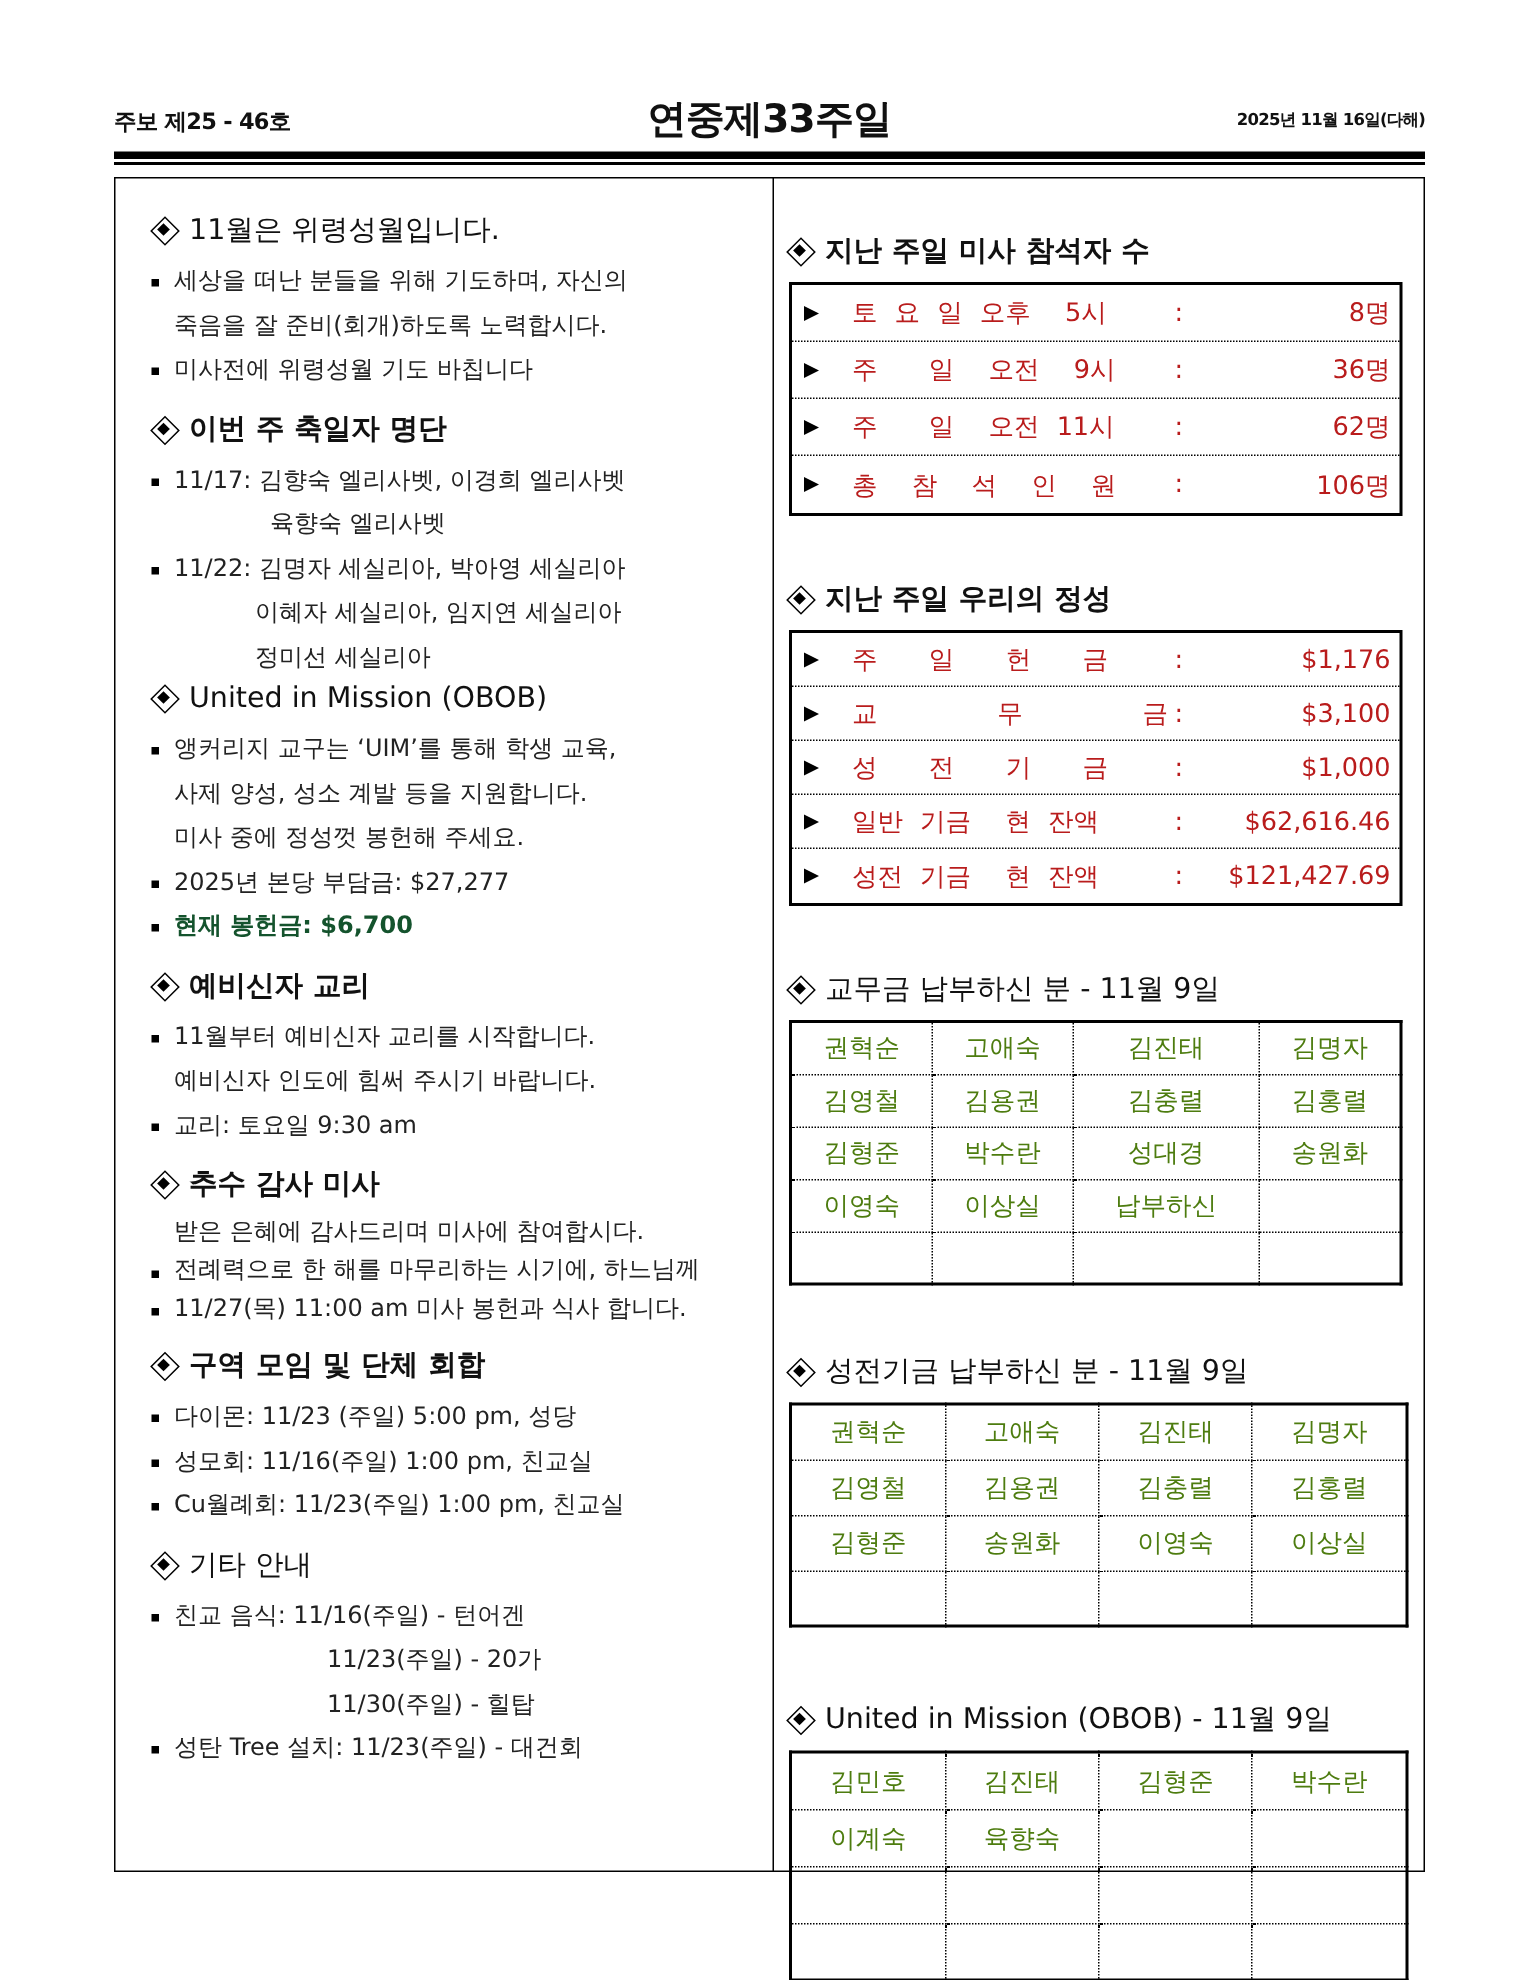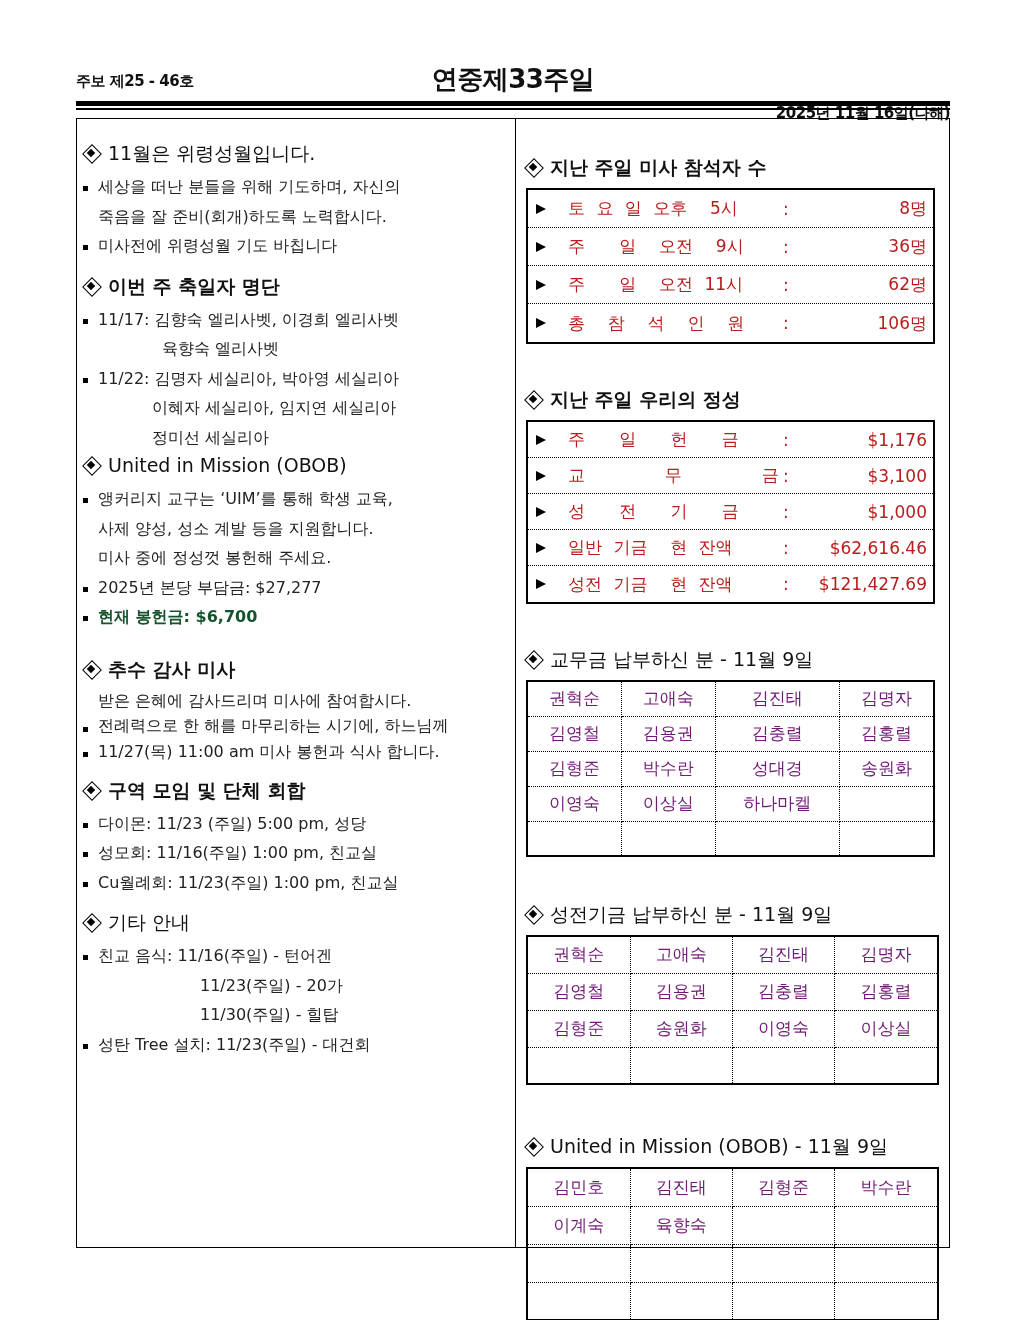--- a/index.html
+++ b/index.html
@@ -2,28 +2,28 @@
 <html><head>
 <meta charset="utf-8">
 <style>
   * { box-sizing: border-box; margin: 0; padding: 0; }
   html, body { width: 1020px; height: 1320px; background: #ffffff; }
   body { position: relative; font-family: "DejaVu Sans", sans-serif; color: #111; }
 
   .header { position: absolute; left: 76px; top: 62px; width: 874px; height: 40px; }
   .hdr-left { position: absolute; left: 0; top: 10px; font-size: 15px; font-weight: bold; letter-spacing: -0.5px; }
   .hdr-title { position: absolute; left: 0; right: 0; top: 0; text-align: center; font-size: 26px; font-weight: bold; letter-spacing: -0.5px; }
-  .hdr-right { position: absolute; right: 0; top: 10px; font-size: 15px; font-weight: bold; letter-spacing: -0.5px; margin-top: 32px; }
+  .hdr-right { position: absolute; right: 0; top: 10px; font-size: 11px; font-weight: bold; letter-spacing: -0.5px; }
   .hdr-rule { position: absolute; left: 76px; top: 101px; width: 874px; height: 5px; background: #000; }
   .hdr-rule2 { position: absolute; left: 76px; top: 108px; width: 874px; height: 2px; background: #000; }
 
   .frame { position: absolute; left: 76px; top: 118px; width: 874px; height: 1130px; border: 1px solid #000; }
   .divider { position: absolute; left: 515px; top: 118px; width: 1px; height: 1130px; background: #000; }
 
-  .left-col { position: absolute; left: 82px; top: 140px; width: 424px; }
+  .left-col { position: absolute; left: 100px; top: 140px; width: 424px; }
   .sec-title { font-size: 19px; line-height: 26px; margin-bottom: 6px; display: flex; align-items: center; white-space: nowrap; }
   .diamond { display: inline-block; width: 18px; height: 18px; margin-right: 8px; position: relative; flex: none; }
   .diamond::before { content: ""; position: absolute; left: 3px; top: 3px; width: 12px; height: 12px; border: 1.5px solid #000; transform: rotate(45deg); background: #fff; }
   .diamond::after { content: ""; position: absolute; left: 6px; top: 6px; width: 6px; height: 6px; background: #000; transform: rotate(45deg); }
   .bold-title { font-weight: bold; }
   .line { font-size: 16px; line-height: 29.5px; white-space: nowrap; position: relative; padding-left: 16px; color: #222; }
   .line.bullet::before { content: ""; position: absolute; left: 1px; top: 14px; width: 5px; height: 5px; background: #000; }
   .line.indent1 { padding-left: 16px; }
   .line.indent2 { padding-left: 80px; }
   .line.indent3 { padding-left: 70px; }
@@ -36,21 +36,21 @@
   .stat-box { border: 2px solid #000; width: 409px; margin-left: 2px; }
   .stat-row { height: 38px; display: flex; align-items: center; font-size: 17px; border-bottom: 1px dotted #000; position: relative; color: #b91c1c; }
   .stat-row:last-child { border-bottom: none; }
   .stat-row.tall { height: 36px; }
   .arrow { width: 0; height: 0; border-top: 5px solid transparent; border-bottom: 5px solid transparent; border-left: 10px solid #000; margin-left: 8px; margin-right: 0; }
   .stat-label { position: absolute; left: 40px; letter-spacing: 0; word-spacing: 6px; }
   .stat-colon { position: absolute; left: 255px; }
   .stat-value { position: absolute; right: 6px; }
 
   .name-table { border: 2px solid #000; border-collapse: collapse; width: 409px; margin-left: 2px; }
-  .name-table td { border: 1px dotted #000; text-align: center; font-size: 17px; color: #701a75; height: 35px; }
+  .name-table td { border: 1px dotted #000; text-align: center; font-size: 17px; color: #4d7c0f; height: 35px; }
   .name-table.t2 td { height: 37px; }
   .name-table.t3 td { height: 38px; }
 
   .spacer-a { height: 22px; }
   .spacer-b { height: 24px; }
   .spacer-c { height: 28px; }
 </style>
 </head>
 <body>
 
@@ -96,20 +96,29 @@
         <span>United in Mission (OBOB)</span>
       </div>
     <div class="line bullet">앵커리지 교구는 ‘UIM’를 통해 학생 교육,</div>
     <div class="line indent1">사제 양성, 성소 계발 등을 지원합니다.</div>
     <div class="line indent1">미사 중에 정성껏 봉헌해 주세요.</div>
     <div class="line bullet">2025년 본당 부담금: $27,277</div>
     <div class="line bullet blue">현재 봉헌금: $6,700</div>
   </div>
   <div class="gap"></div>
 
+  <div>
+    <div class="sec-title bold-title">
+        <span class="diamond"></span>
+        <span>예비신자 교리</span>
+      </div>
+    <div class="line bullet">11월부터 예비신자 교리를 시작합니다.</div>
+    <div class="line indent1">예비신자 인도에 힘써 주시기 바랍니다.</div>
+    <div class="line bullet">교리: 토요일 9:30 am</div>
+  </div>
   <div class="gap"></div>
 
   <div>
     <div class="sec-title bold-title">
         <span class="diamond"></span>
         <span>추수 감사 미사</span>
       </div>
     <div class="line indent1" style="line-height:25px">받은 은혜에 감사드리며 미사에 참여합시다.</div>
     <div class="line bullet" style="line-height:25px">전례력으로 한 해를 마무리하는 시기에, 하느님께</div>
     <div class="line bullet" style="line-height:27px">11/27(목) 11:00 am 미사 봉헌과 식사 합니다.</div>
@@ -236,21 +245,21 @@
           </tr>
       <tr>
             <td>김형준</td>
             <td>박수란</td>
             <td>성대경</td>
             <td>송원화</td>
           </tr>
       <tr>
             <td>이영숙</td>
             <td>이상실</td>
-            <td>하나마켈</td>
+            <td>납부하신</td>
             <td></td>
           </tr>
       <tr>
             <td></td>
             <td></td>
             <td></td>
             <td></td>
           </tr>
     </tbody>
       </table>

